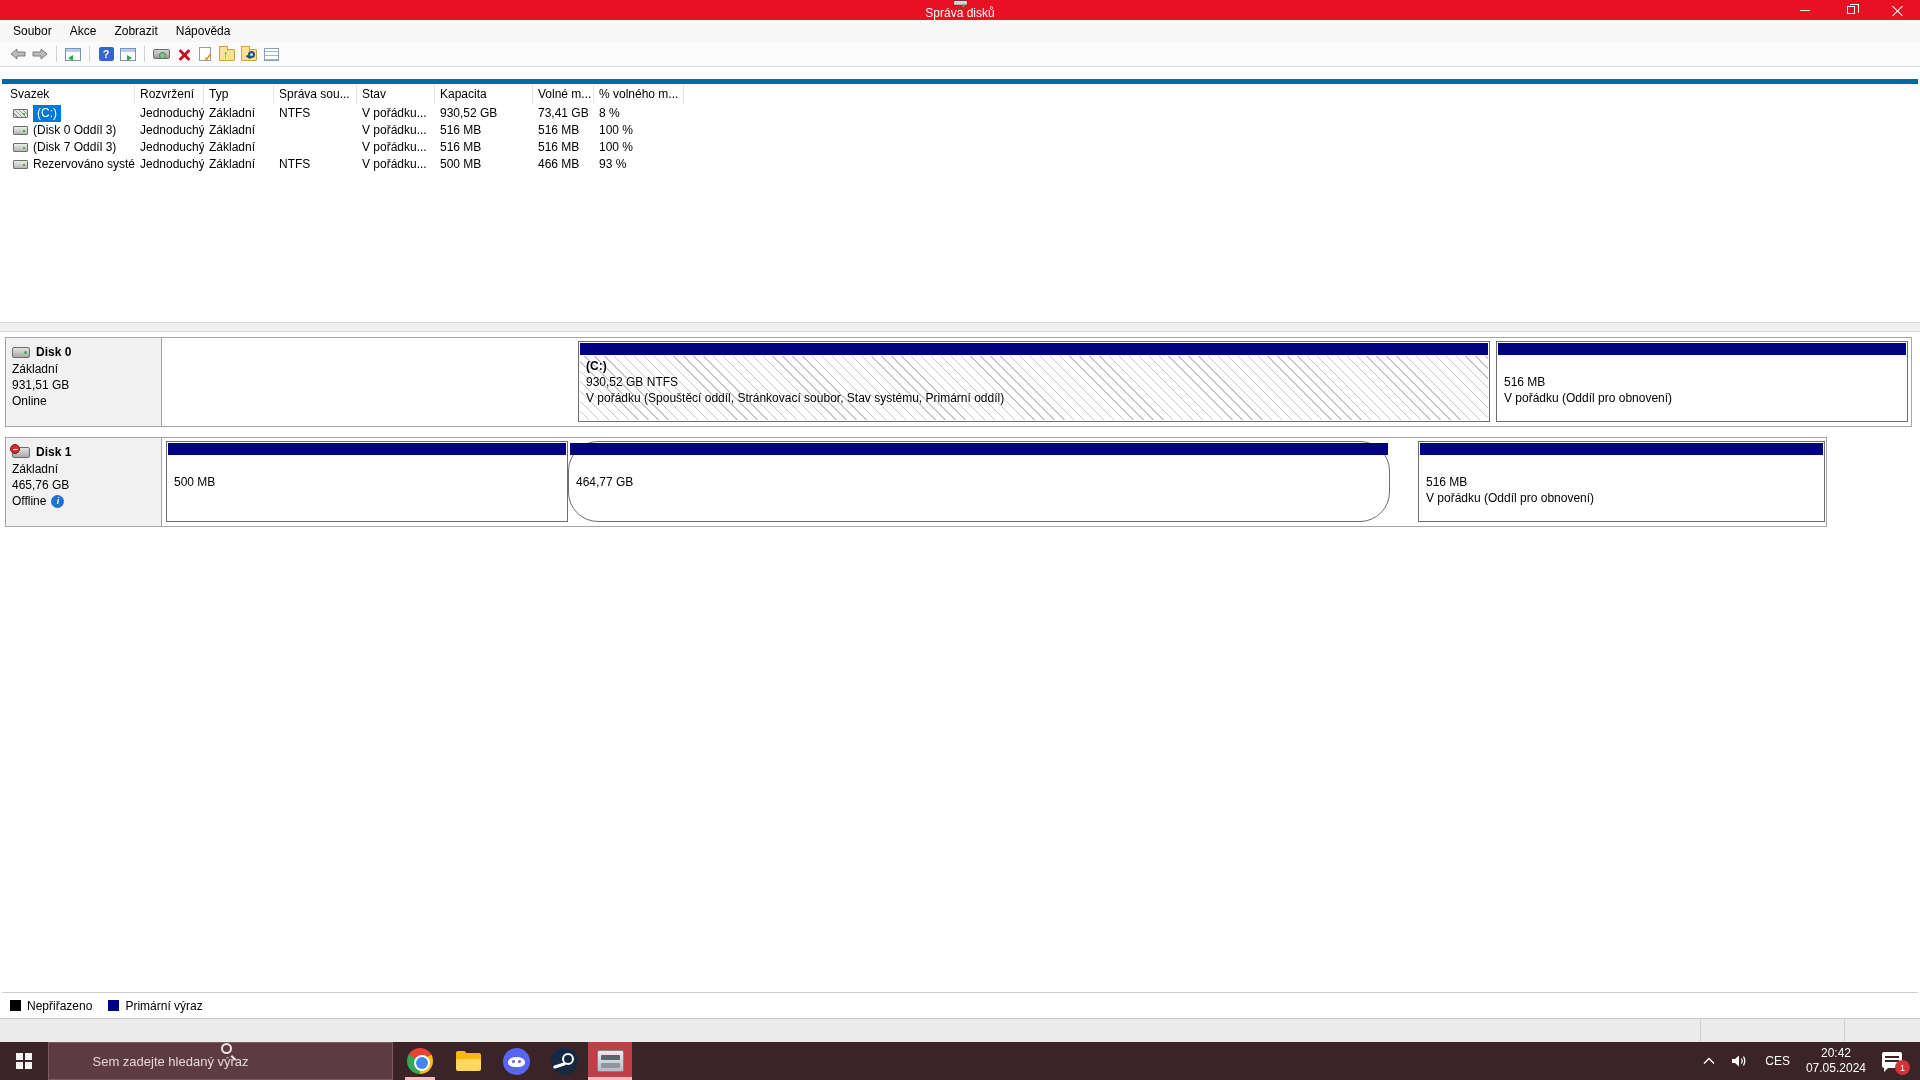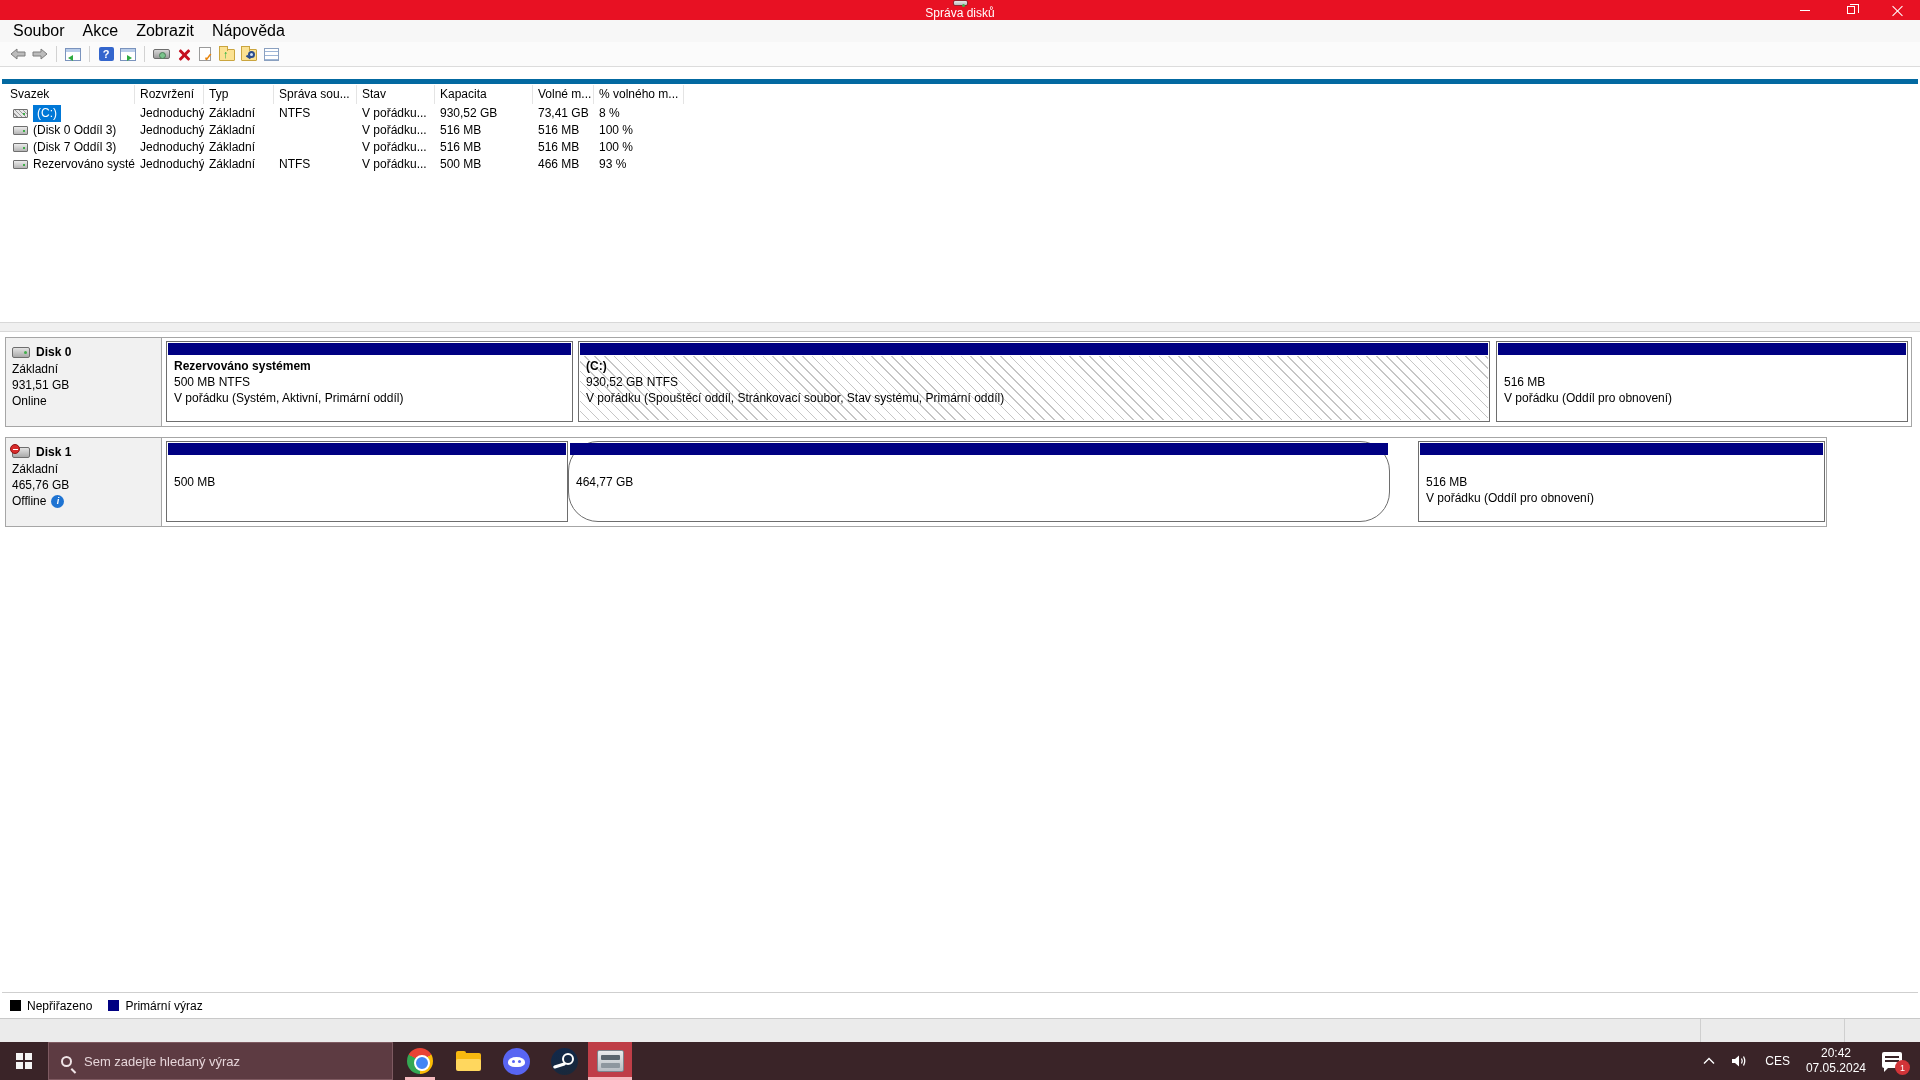--- a/index.html
+++ b/index.html
@@ -17,21 +17,21 @@
   .glyph-min { width:10px; height:1px; background:#fff; }
   .glyph-restore { width:8px; height:8px; border:1px solid #fff; position:relative; background:#e81123; }
   .glyph-restore:before { content:""; position:absolute; left:2px; top:-3px; width:8px; height:8px; border:1px solid #fff; border-left:none; border-bottom:none; }
   .glyph-close { position:relative; width:11px; height:11px; }
   .glyph-close:before,.glyph-close:after { content:""; position:absolute; left:5px; top:-1px; width:1px; height:14px; background:#fff; }
   .glyph-close:before { transform:rotate(45deg); }
   .glyph-close:after { transform:rotate(-45deg); }
 
   
   .menubar { position:absolute; left:0; top:20px; width:1920px; height:22px; background:#f7f7f7; display:flex; align-items:center; padding-left:4px; }
-  .menu-item { padding:3px 9px; font-size:16px; }
+  .menu-item { padding:3px 9px; font-size:12px; }
 
   
   .toolbar { position:absolute; left:0; top:42px; width:1920px; height:25px; background:#fbfbfb; border-bottom:1px solid #dcdcdc; display:flex; align-items:center; padding-left:7px; }
   .tsep { width:1px; height:16px; background:#d2d2d2; margin:0 5px; }
   .tbtn { width:22px; height:20px; display:flex; align-items:center; justify-content:center; position:relative; }
   .arrow-svg { display:block; }
   .win-ic { width:16px; height:13px; border:1px solid #7a93bd; background:#fff; position:relative; }
   .win-ic:before { content:""; position:absolute; left:0; top:0; right:0; height:3px; background:#b9cdea; }
   .win-ic .tri-l { position:absolute; left:2px; top:6px; width:0; height:0; border-top:3px solid transparent; border-bottom:3px solid transparent; border-right:5px solid #2daa3f; }
   .win-ic .tri-r { position:absolute; left:6px; top:6px; width:0; height:0; border-top:3px solid transparent; border-bottom:3px solid transparent; border-left:5px solid #2daa3f; }
@@ -92,21 +92,21 @@
 
   
   .behind-strip { position:absolute; left:0; top:1018px; width:1920px; height:24px; background:#ebebeb; border-top:1px solid #c9c9c9; }
   .bs-div { position:absolute; top:0; bottom:0; width:1px; background:#cfcfcf; }
 
   
   .taskbar { position:absolute; left:0; top:1042px; width:1920px; height:38px; background:#3a2428; display:flex; align-items:stretch; color:#fff; }
   .start-btn { width:48px; display:flex; align-items:center; justify-content:center; }
   .win-logo { display:grid; grid-template-columns:7px 7px; grid-template-rows:7px 7px; gap:2px; }
   .win-logo div { background:#f5f5f5; }
-  .search-box { width:345px; background:#5d3b42; border:1px solid #7e5a61; display:flex; align-items:center; padding-left:12px; }
+  .search-box { width:345px; background:#5d3b42; border:1px solid #7e5a61; display:flex; align-items:center; padding-left:12px;flex-direction:column; }
   .mag-icon { width:11px; height:11px; border:2px solid #efe4e6; border-radius:50%; position:relative; flex:none; }
   .mag-icon:after { content:""; position:absolute; left:9px; top:10px; width:6px; height:2px; background:#efe4e6; transform:rotate(45deg); transform-origin:left top; }
   .search-box input { background:transparent; border:none; outline:none; color:#efe2e4; font-size:13px; margin-left:12px; width:280px; font-family:"Liberation Sans",sans-serif; }
   .search-box input::placeholder { color:#e6d5d9; opacity:1; }
   .app-btn { width:48px; display:flex; align-items:center; justify-content:center; position:relative; }
   .app-btn.active { background:#bf3e47; }
   .underline { position:absolute; bottom:0; left:50%; transform:translateX(-50%); height:3px; background:#f6babf; }
   .ul-short { width:30px; } .ul-full { width:100%; }
   .chrome-ic { width:26px; height:26px; border-radius:50%; background:conic-gradient(from -60deg, #ea4335 0 120deg, #fbbc05 120deg 240deg, #34a853 240deg 360deg); position:relative; }
   .chrome-ic:after { content:""; position:absolute; left:7px; top:7px; width:12px; height:12px; border-radius:50%; background:#4285f4; border:2.5px solid #fff; }
@@ -289,28 +289,20 @@
         <div class="dh-line1">
           <span class="disk-icon">
               <span class="led"></span>
             </span>
           <span>Disk 0</span>
         </div>
         <div class="dh-line">Základní</div>
         <div class="dh-line">931,51 GB</div>
         <div class="dh-line">Online</div>
       </div>
-      <div class="part" style="left:160px; width:407px;">
-        <div class="pbar"></div>
-        <div class="pbody">
-          <div class="pline pname">Rezervováno systémem</div>
-          <div class="pline">500 MB NTFS</div>
-          <div class="pline">V pořádku (Systém, Aktivní, Primární oddíl)</div>
-        </div>
-      </div>
       <div class="part" style="left:572px; width:912px;">
         <div class="pbar"></div>
         <div class="pbody hatch">
           <div class="pline pname">(C:)</div>
           <div class="pline">930,52 GB NTFS</div>
           <div class="pline">V pořádku (Spouštěcí oddíl, Stránkovací soubor, Stav systému, Primární oddíl)</div>
         </div>
       </div>
       <div class="part" style="left:1490px; width:412px;">
         <div class="pbar"></div>

